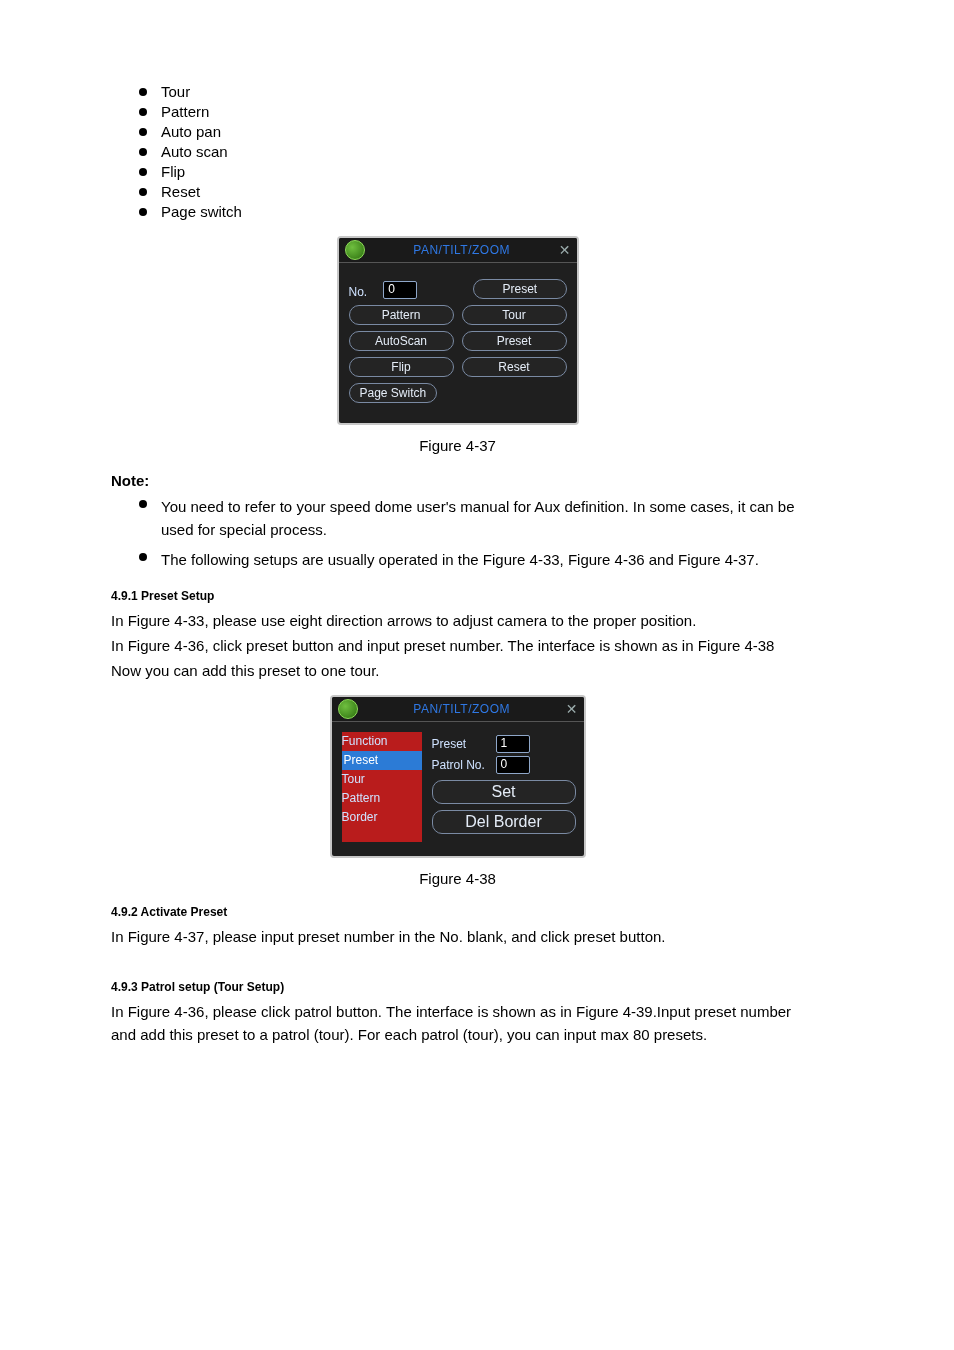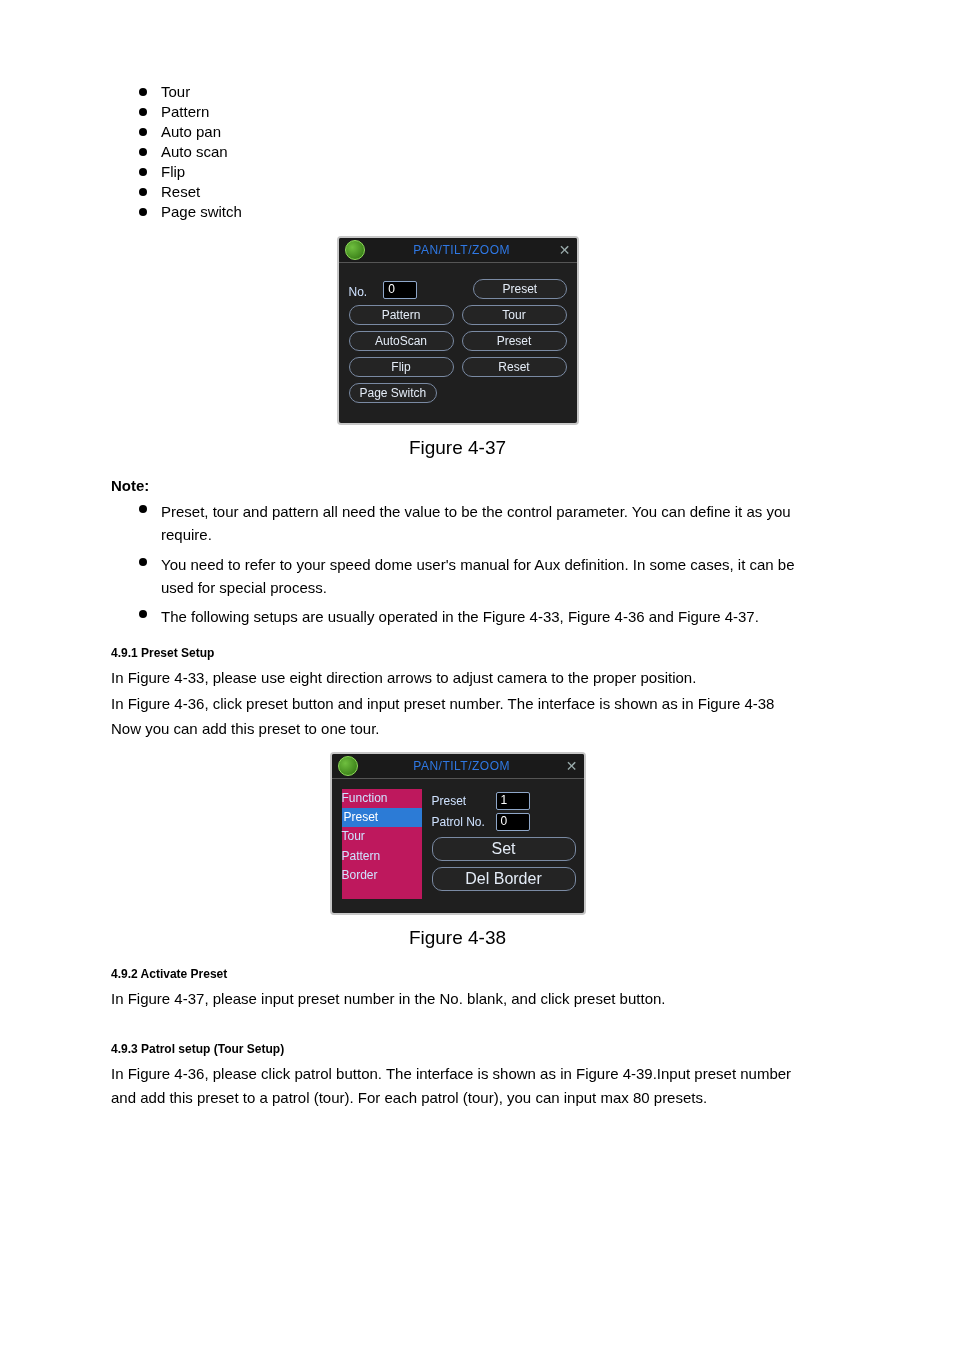--- a/index.html
+++ b/index.html
@@ -32,21 +32,21 @@
     position: absolute;
     left: 0;
     top: 5px;
     width: 8px;
     height: 8px;
     border-radius: 50%;
     background: #000;
   }
   .figure-caption {
     text-align: center;
-    font-size: 19px;
+    font-size: 15px;
     margin: 12px 0 18px 0;
   }
   .note-label {
     font-weight: bold;
     margin-top: 6px;
   }
   .note-list {
     margin: 4px 0 18px 0;
     padding-left: 28px;
     list-style: none;
@@ -141,21 +141,21 @@
     border: 1px solid #7a8aa3;
     color: #e4ecf7;
     font-size: 12px;
     text-align: center;
     padding: 2px 0;
     border-radius: 10px;
   }
   .ptz-btn.single { flex: 0 0 auto; padding: 2px 10px; }
   
   .func-list {
-    background: #be185d;
+    background: #b91c1c;
     color: #cfe2ff;
     font-size: 12px;
     line-height: 1.6;
     padding: 0;
     width: 80px;
     margin-right: 10px;
   }
   .func-list .sel {
     background: #2c7bd6;
     color: #fff;
@@ -219,21 +219,20 @@
       <div class="row">
         <span class="ptz-btn single">Page Switch</span>
       </div>
     </div>
   </div>
 
   <div class="figure-caption">Figure 4-37</div>
 
   <div class="note-label">Note:</div>
   <ul class="note-list">
-    <li>Preset, tour and pattern all need the value to be the control parameter. You can define it as you require.</li>
     <li>You need to refer to your speed dome user's manual for Aux definition. In some cases, it can be used for special process.</li>
     <li>The following setups are usually operated in the Figure 4-33, Figure 4-36 and Figure 4-37.</li>
   </ul>
 
   <div class="subhead">4.9.1 Preset Setup</div>
   <div class="para">In Figure 4-33, please use eight direction arrows to adjust camera to the proper position.</div>
   <div class="para">In Figure 4-36, click preset button and input preset number. The interface is shown as in Figure 4-38</div>
   <div class="para">Now you can add this preset to one tour.</div>
 
   <div style="height:10px"></div>

